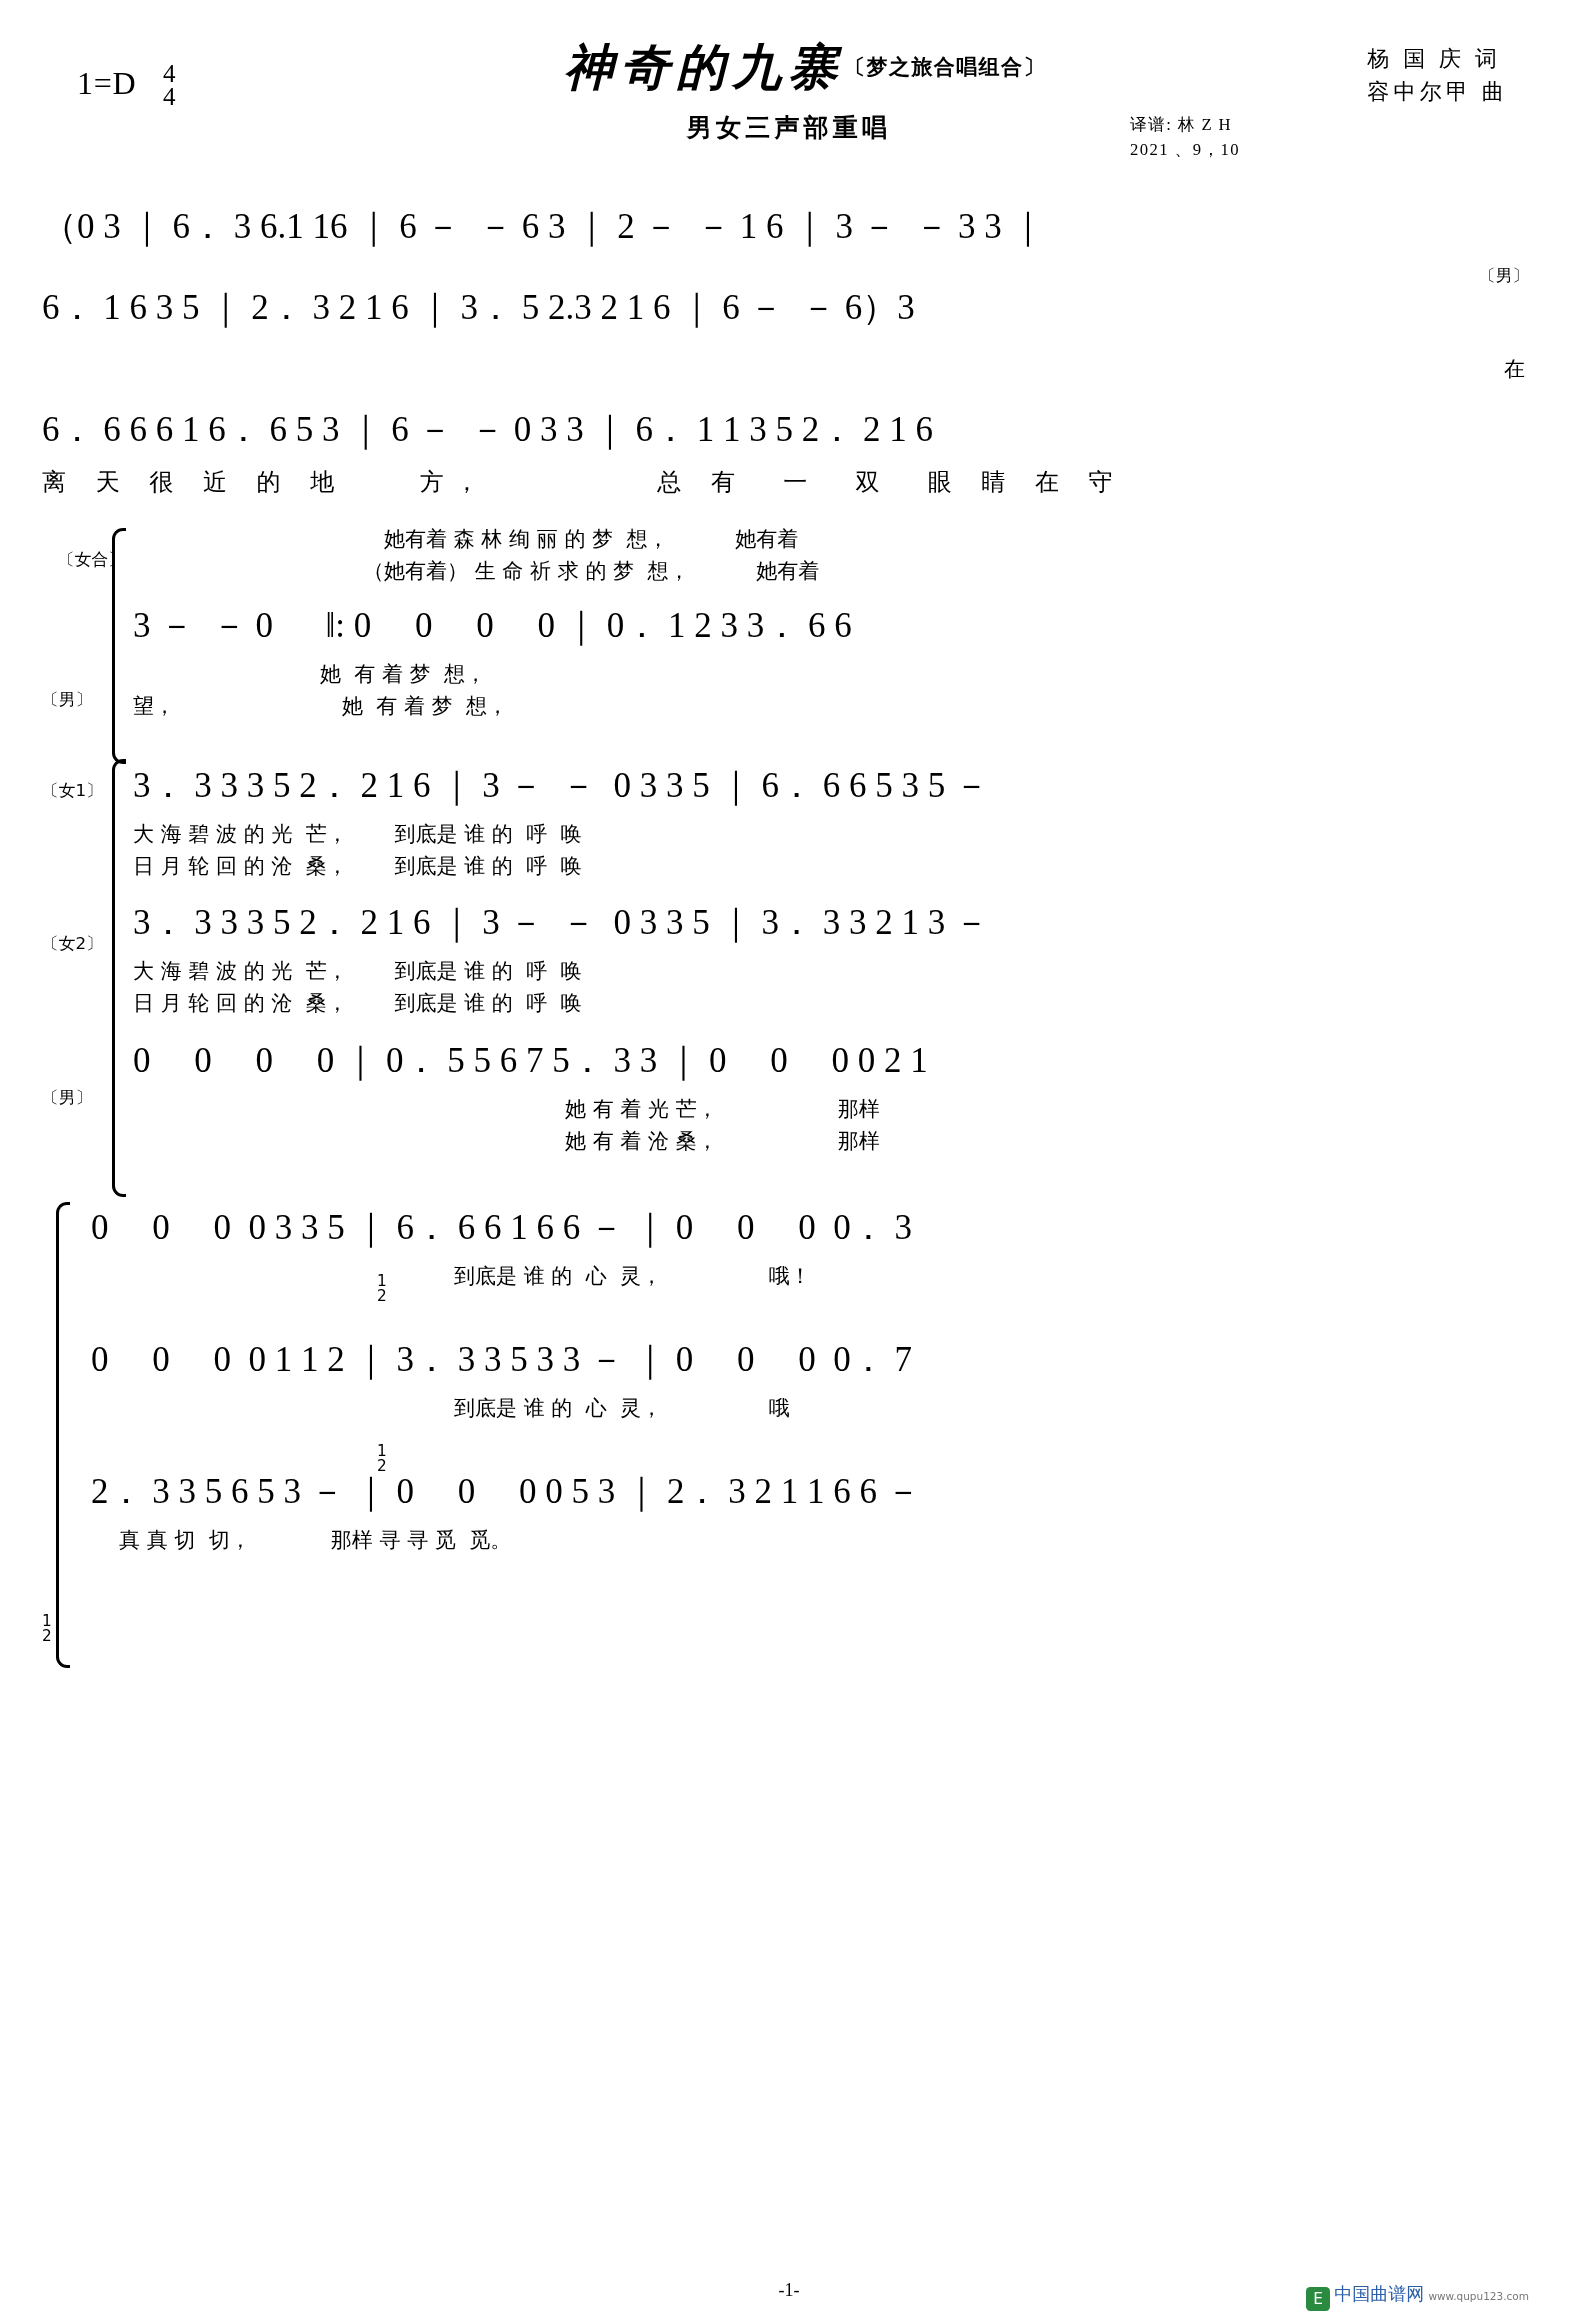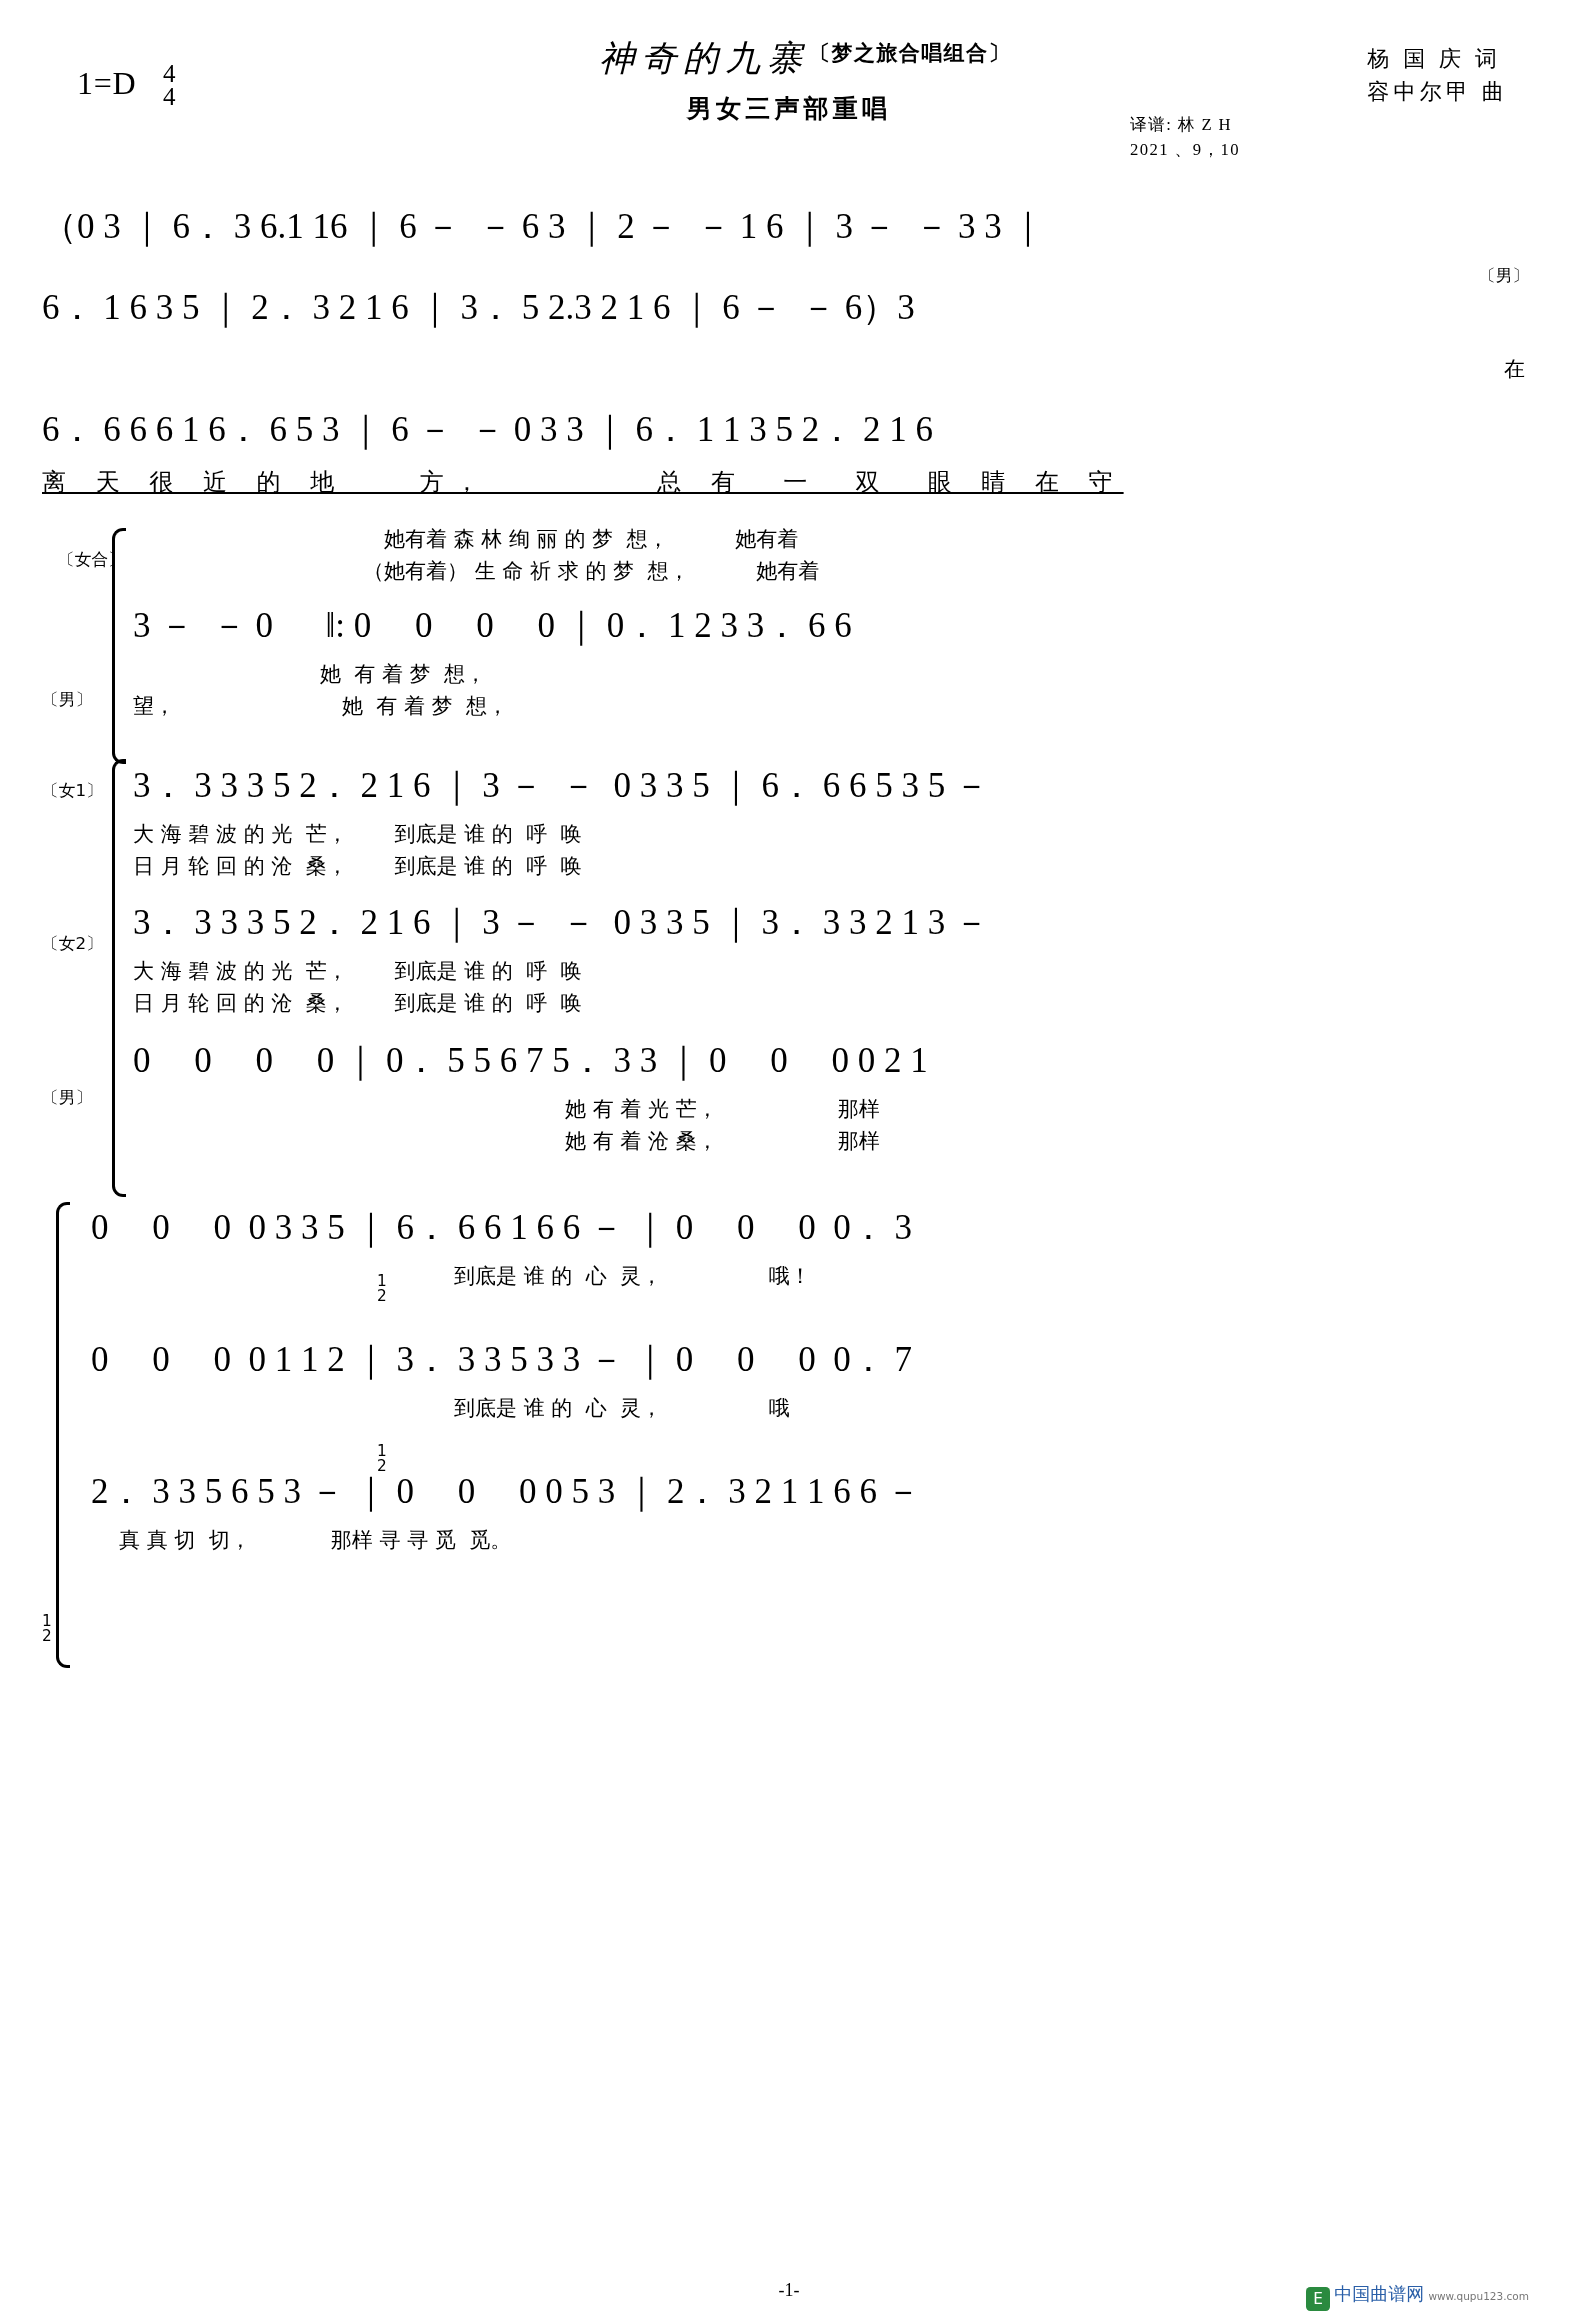--- a/index.html
+++ b/index.html
@@ -52,22 +52,22 @@
   .title-block {
     position: absolute;
     left: 0;
     right: 0;
     top: 35px;
     text-align: center;
   }
   .song-title {
     display: inline-block;
     font-family: "DejaVu Serif", serif;
-    font-weight: normal;
-    font-size: 35px;
+    font-weight: bold;
+    font-size: 49px;
     letter-spacing: 7px;
     font-style: italic;
     margin-left: 32px;
   }
   .group-name {
     display: inline-block;
     font-size: 21px;
     font-weight: bold;
     vertical-align: 9.8px;
     letter-spacing: 1.4px;
@@ -214,21 +214,21 @@
       <span class="notes">6． 1 6 3 5 ｜ 2． 3 2 1 6 ｜ 3． 5 2.3 2 1 6 ｜ 6 －  － 6）3</span>
       <span class="tag" style="position:absolute; right:7px; top:-12.5px;">〔男〕</span>
     </div>
     <div class="lyr" style="text-align:right; padding-right:11px;">在</div>
   </div>
 
   <div class="system" style="margin-top:12.5px;">
     <div class="line" style="height:68px;">
       <span class="notes">6． 6 6 6 1 6． 6 5 3 ｜ 6 －  － 0 3 3 ｜ 6． 1 1 3 5 2． 2 1 6</span>
     </div>
-    <div class="lyr" style="font-size:24px; letter-spacing:11px;text-decoration:underline;">离 天 很 近 的 地    方，         总 有  一  双  眼 睛 在 守</div>
+    <div class="lyr" style="font-size:24px; letter-spacing:11px;">离 天 很 近 的 地    方，         总 有  一  双  眼 睛 在 守</div>
   </div>
 
   <div class="system" style="margin-top:25px; padding-left:91px;">
     <div class="brace" style="left:70px; top:5.6px; height:230px;"></div>
 
     <span class="tag" style="position:absolute; left:16px; top:25px;">〔女合〕</span>
     <div class="lyr" style="padding-left:251px;">她有着 森 林 绚 丽 的 梦  想，          她有着</div>
     <div class="lyr" style="padding-left:230px;">（她有着） 生 命 祈 求 的 梦  想，          她有着</div>
 
     <span class="tag" style="position:absolute; left:0px; top:165px;">〔男〕</span>

